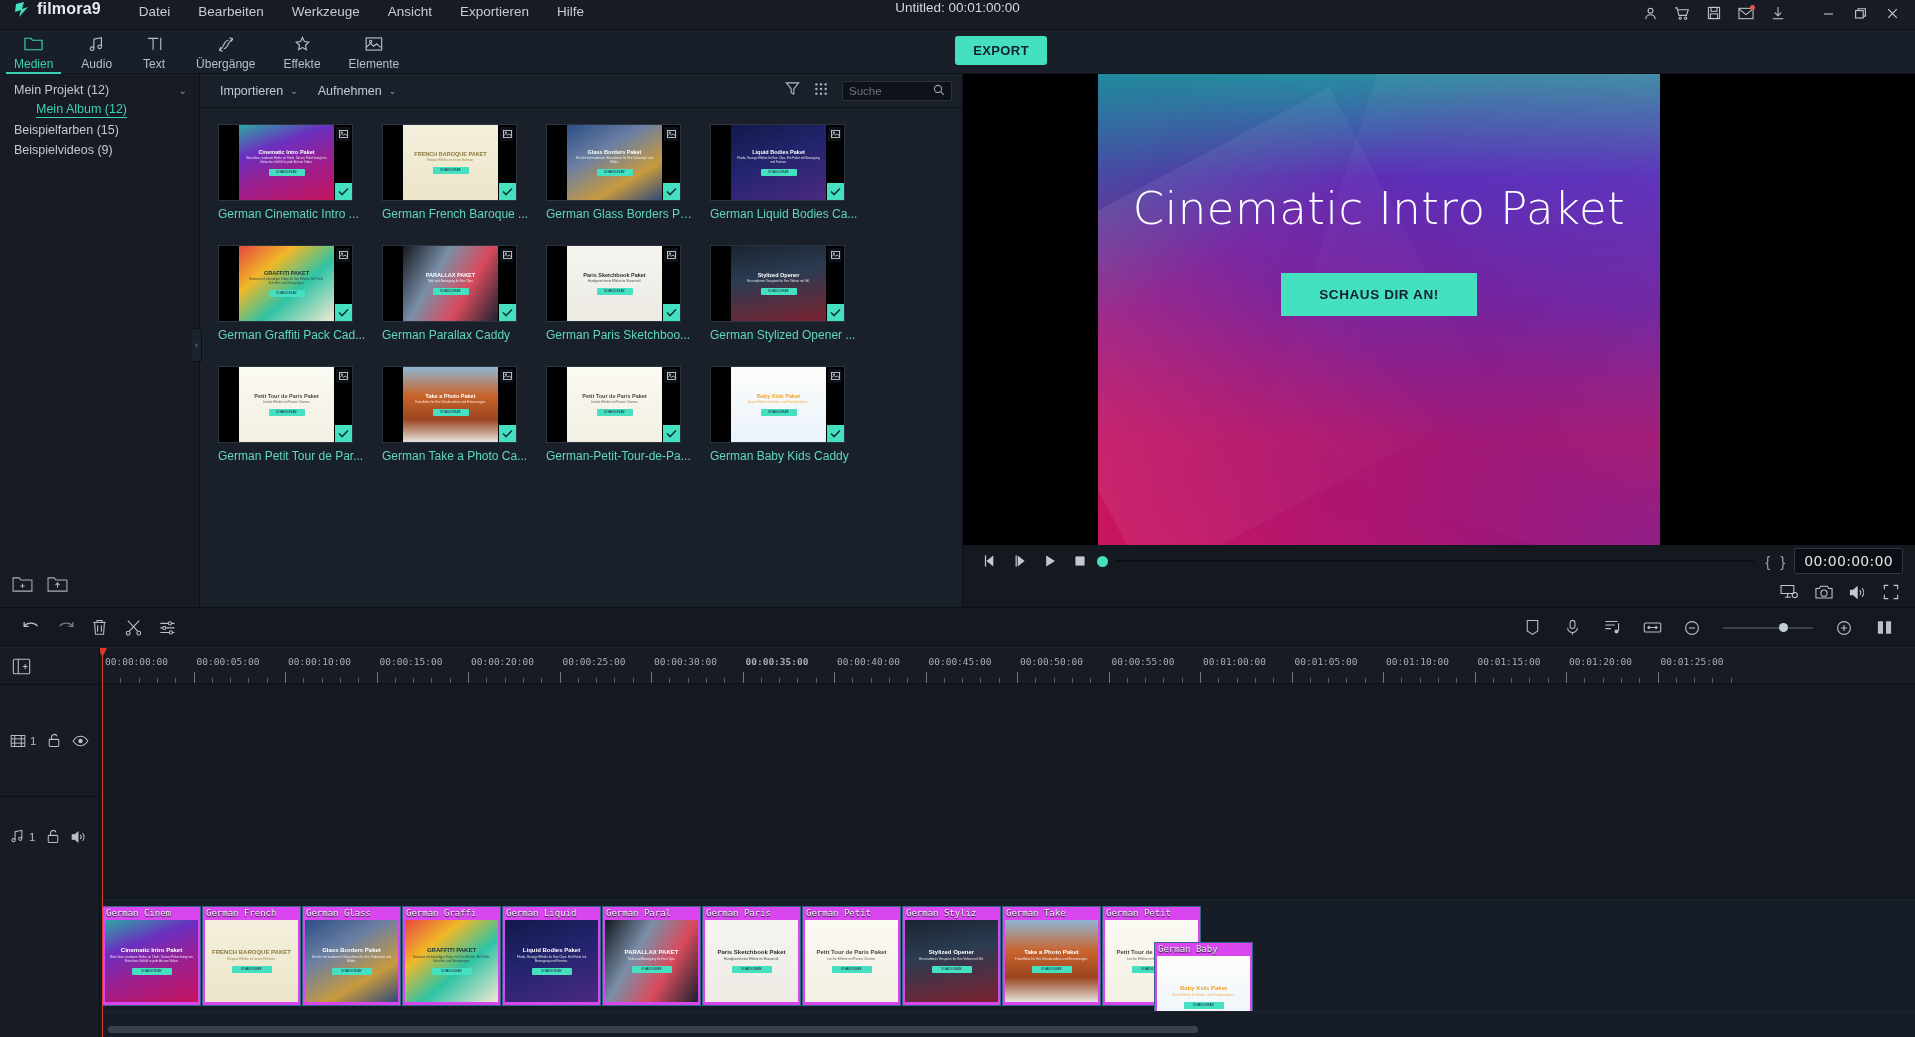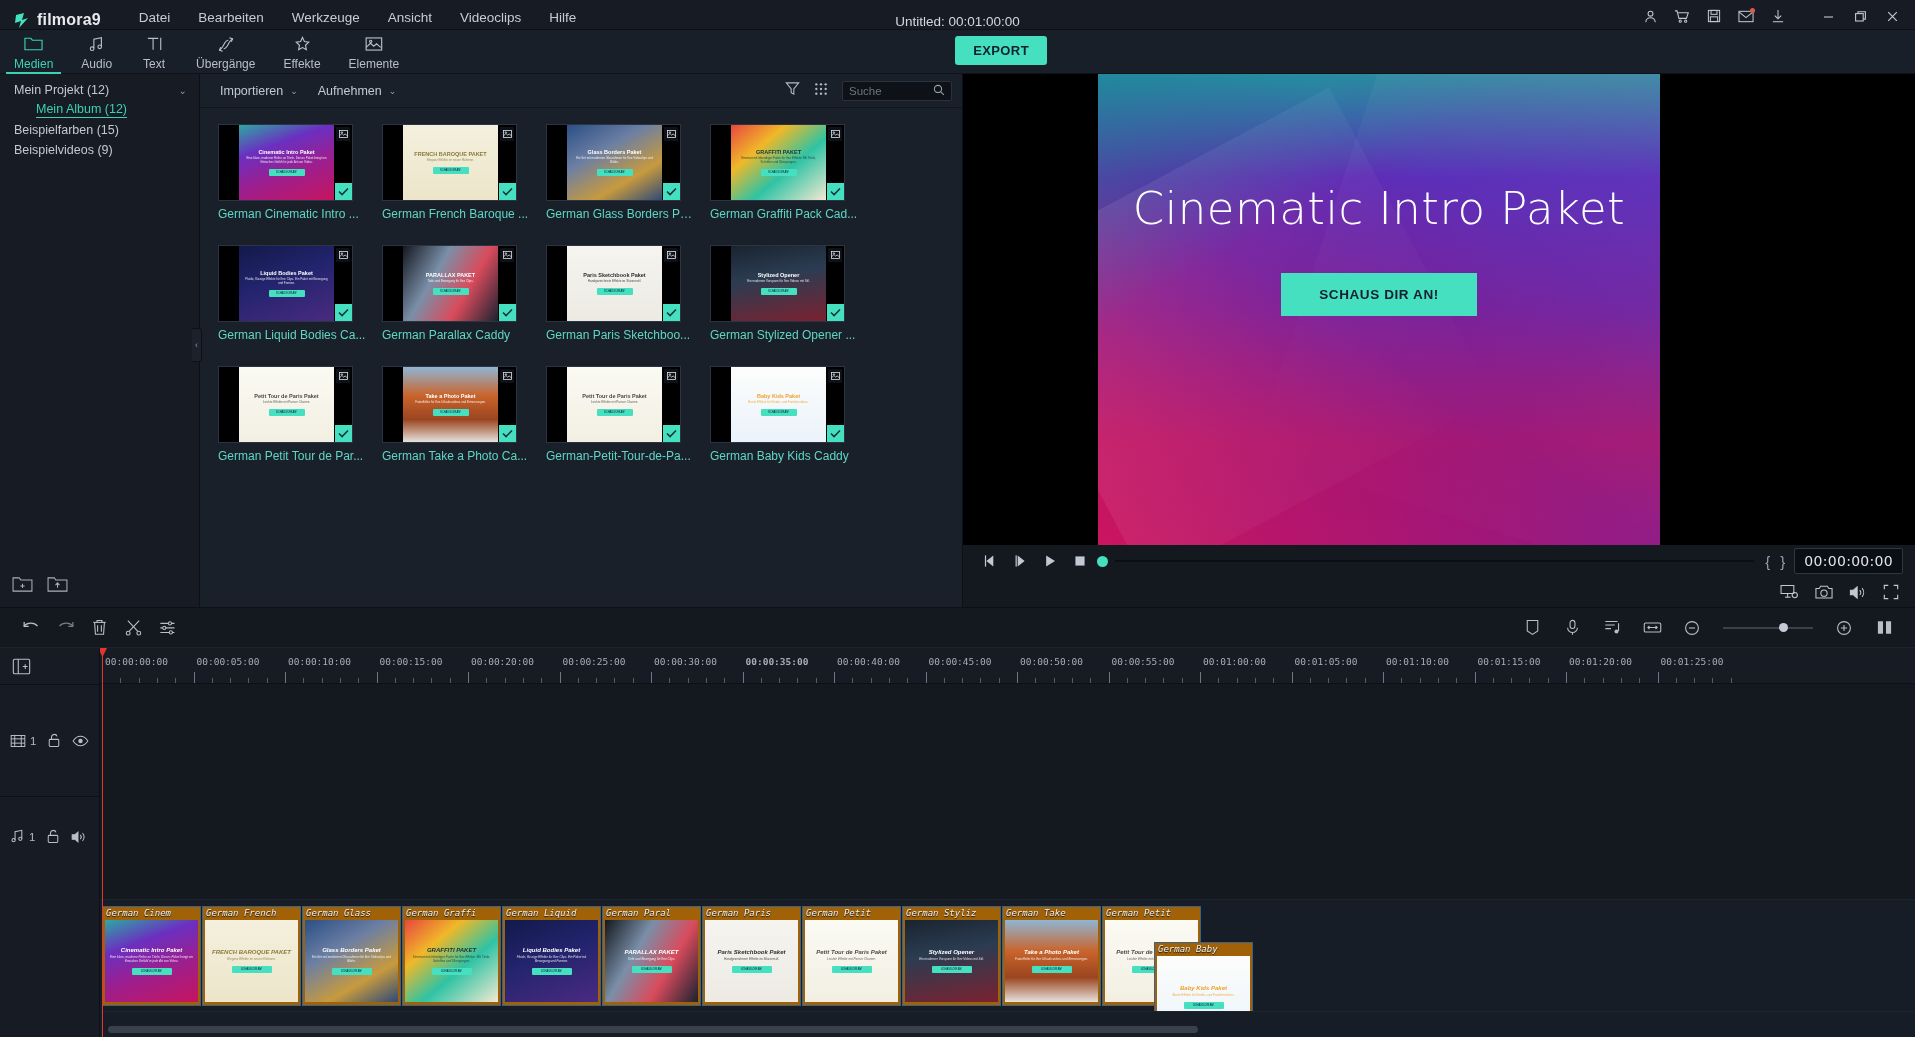--- a/index.html
+++ b/index.html
@@ -7,21 +7,21 @@
     width:1915px; height:1037px;
     background:#14181f;
     font-family:"Liberation Sans", sans-serif;
     color:#c8cdd6; overflow:hidden;
     -webkit-font-smoothing:antialiased;
   }
   .app { position:relative; width:1915px; height:1037px; display:flex; flex-direction:column; }
 
   
   .titlebar {
-    height:30px; background:#161b24; display:flex; align-items:flex-end;
+    height:30px; background:#161b24; display:flex; align-items:flex-start;
     border-bottom:1px solid #0d1117; flex:0 0 30px; position:relative;
   }
   .logo { display:flex; align-items:center; gap:6px; padding:0 10px 0 14px; }
   .logo-mark { width:17px; height:17px; position:relative; }
   .logo-text { font-size:16px; font-weight:bold; color:#e8eaee; letter-spacing:.2px; }
   .menu { display:flex; align-items:center; gap:0px; margin-left:14px; }
   .menu-item { font-size:13.5px; color:#c6cbd4; padding:4px 14px; cursor:default; white-space:nowrap; }
   .doc-title {
     position:absolute; left:0; right:0; text-align:center; font-size:13.5px; color:#d3d8e0;
     pointer-events:none;
@@ -171,22 +171,22 @@
   .tick-lab { position:absolute; top:8px; font-size:9.5px; color:#a6adb8;
               font-family:"DejaVu Sans Mono", monospace; }
   .tick-maj { position:absolute; bottom:0; width:1px; height:11px; background:#6e7784; }
   .tick-min { position:absolute; bottom:0; width:1px; height:5px; background:#545d69; }
   .tracks-area { position:absolute; top:36px; left:0; right:0; bottom:0; background:#14181f; }
   .track-lane { position:relative; }
   .track-lane.video { height:112px; border-top:1px solid #1d242e; background:#171d26; }
   .track-lane.audio { height:80px; border-top:1px solid #1d242e; background:#171d26; }
   .lane-spacer { height:215px; }
 
-  .clip { position:absolute; top:6px; height:100px; background:#a16207; border:1px solid #3b6287;
-          overflow:hidden; cursor:default;font-style:italic; }
+  .clip { position:absolute; top:6px; height:100px; background:#d946ef; border:1px solid #3b6287;
+          overflow:hidden; cursor:default; }
   .clip-label { position:absolute; left:3px; top:1px; font-size:9px; color:#eef2f6;
                 font-family:"DejaVu Sans Mono", monospace; white-space:nowrap; z-index:3;
                 text-shadow:0 1px 1px #0b0f14; }
   .clip-thumb { position:absolute; left:2px; top:13px; right:2px; bottom:3px; overflow:hidden; }
 
   .playhead { position:absolute; top:0; bottom:0; width:1px; background:#e0382d; z-index:20; }
   .playhead:before { content:""; position:absolute; top:0; left:-4px; width:9px; height:9px;
                      background:#e0382d; clip-path:polygon(0 0,100% 0,50% 100%); }
 
   .hscroll { position:absolute; left:100px; right:0; bottom:3px; height:8px; }
@@ -207,21 +207,21 @@
           <path d="M2 3 L10 1 L8 8 L14 6 L5 16 L7 9 L1 11 Z" fill="#45e0c0"></path>
         </svg>
       </span>
       <span class="logo-text">filmora9</span>
     </div>
     <div class="menu">
       <div class="menu-item">Datei</div>
       <div class="menu-item">Bearbeiten</div>
       <div class="menu-item">Werkzeuge</div>
       <div class="menu-item">Ansicht</div>
-      <div class="menu-item">Videoclips</div>
+      <div class="menu-item">Exportieren</div>
       <div class="menu-item">Hilfe</div>
     </div>
     <div class="doc-title">Untitled: 00:01:00:00</div>
     <div class="win-icons">
       <div class="win-ico">
         <svg width="15" height="15" viewBox="0 0 16 16" fill="none" stroke="#c2c8d1" stroke-width="1.1">
           <circle cx="8" cy="5" r="2.6"></circle>
             <path d="M3 14c0-3 2.3-4.6 5-4.6S13 11 13 14"></path>
         </svg>
       </div>
@@ -476,64 +476,64 @@
                 <svg width="11" height="9" viewBox="0 0 12 10" fill="none" stroke="#10343a" stroke-width="1.7">
                   <path d="M1 5l3.4 3.4L11 1.6"></path>
                 </svg>
               </span>
             </div>
             <div class="mlabel">German Glass Borders Pa...</div>
           </div>
           <div class="mitem">
             <div class="mthumb">
               <div class="inner">
+                <div class="poster" style="background:linear-gradient(160deg,#121a4a 0%,#23246e 45%,#4a2a80 100%);color:#fff">
+                  <div class="p-title">Liquid Bodies Paket</div>
+                  <div class="p-sub">Fluide, flüssige Effekte für Ihre Clips. Ein Paket mit Bewegung und Formen.</div>
+                  <div class="p-btn">SCHAUS DIR AN!</div>
+                </div>
+              </div>
+              <span class="badge-img">
+                <svg width="9" height="8" viewBox="0 0 10 9" fill="none" stroke="#dfe4ea" stroke-width="0.9">
+                  <rect x="0.6" y="0.6" width="8.8" height="7.8"></rect>
+                  <path d="M0.6 6.4l2.6-2.4 2 1.8 1.6-1.4 2.6 2.2"></path>
+                  <circle cx="3.2" cy="2.8" r="0.8"></circle>
+                </svg>
+              </span>
+              <span class="badge-check">
+                <svg width="11" height="9" viewBox="0 0 12 10" fill="none" stroke="#10343a" stroke-width="1.7">
+                  <path d="M1 5l3.4 3.4L11 1.6"></path>
+                </svg>
+              </span>
+            </div>
+            <div class="mlabel">German Liquid Bodies Ca...</div>
+          </div>
+          <div class="mitem">
+            <div class="mthumb">
+              <div class="inner">
                 <div class="poster" style="background:linear-gradient(140deg,#e8473f 0%,#f0b828 30%,#2fc3a4 60%,#f3e9d2 100%);color:#15323a">
                   <div class="p-title">GRAFFITI PAKET</div>
                   <div class="p-sub">Streetart mit lebendiger Farbe für Ihre Effekte. Mit Titeln, Schriften und Übergängen.</div>
                   <div class="p-btn">SCHAUS DIR AN!</div>
                 </div>
               </div>
               <span class="badge-img">
                 <svg width="9" height="8" viewBox="0 0 10 9" fill="none" stroke="#dfe4ea" stroke-width="0.9">
                   <rect x="0.6" y="0.6" width="8.8" height="7.8"></rect>
                   <path d="M0.6 6.4l2.6-2.4 2 1.8 1.6-1.4 2.6 2.2"></path>
                   <circle cx="3.2" cy="2.8" r="0.8"></circle>
                 </svg>
               </span>
               <span class="badge-check">
                 <svg width="11" height="9" viewBox="0 0 12 10" fill="none" stroke="#10343a" stroke-width="1.7">
                   <path d="M1 5l3.4 3.4L11 1.6"></path>
                 </svg>
               </span>
             </div>
             <div class="mlabel">German Graffiti Pack Cad...</div>
-          </div>
-          <div class="mitem">
-            <div class="mthumb">
-              <div class="inner">
-                <div class="poster" style="background:linear-gradient(160deg,#121a4a 0%,#23246e 45%,#4a2a80 100%);color:#fff">
-                  <div class="p-title">Liquid Bodies Paket</div>
-                  <div class="p-sub">Fluide, flüssige Effekte für Ihre Clips. Ein Paket mit Bewegung und Formen.</div>
-                  <div class="p-btn">SCHAUS DIR AN!</div>
-                </div>
-              </div>
-              <span class="badge-img">
-                <svg width="9" height="8" viewBox="0 0 10 9" fill="none" stroke="#dfe4ea" stroke-width="0.9">
-                  <rect x="0.6" y="0.6" width="8.8" height="7.8"></rect>
-                  <path d="M0.6 6.4l2.6-2.4 2 1.8 1.6-1.4 2.6 2.2"></path>
-                  <circle cx="3.2" cy="2.8" r="0.8"></circle>
-                </svg>
-              </span>
-              <span class="badge-check">
-                <svg width="11" height="9" viewBox="0 0 12 10" fill="none" stroke="#10343a" stroke-width="1.7">
-                  <path d="M1 5l3.4 3.4L11 1.6"></path>
-                </svg>
-              </span>
-            </div>
-            <div class="mlabel">German Liquid Bodies Ca...</div>
           </div>
           <div class="mitem">
             <div class="mthumb">
               <div class="inner">
                 <div class="poster" style="background:linear-gradient(120deg,#14181f 0%,#7a8fa8 35%,#d94b5c 65%,#1b2230 100%);color:#fff">
                   <div class="p-title">PARALLAX PAKET</div>
                   <div class="p-sub">Tiefe und Bewegung für Ihre Clips.</div>
                   <div class="p-btn">SCHAUS DIR AN!</div>
                 </div>
               </div>

